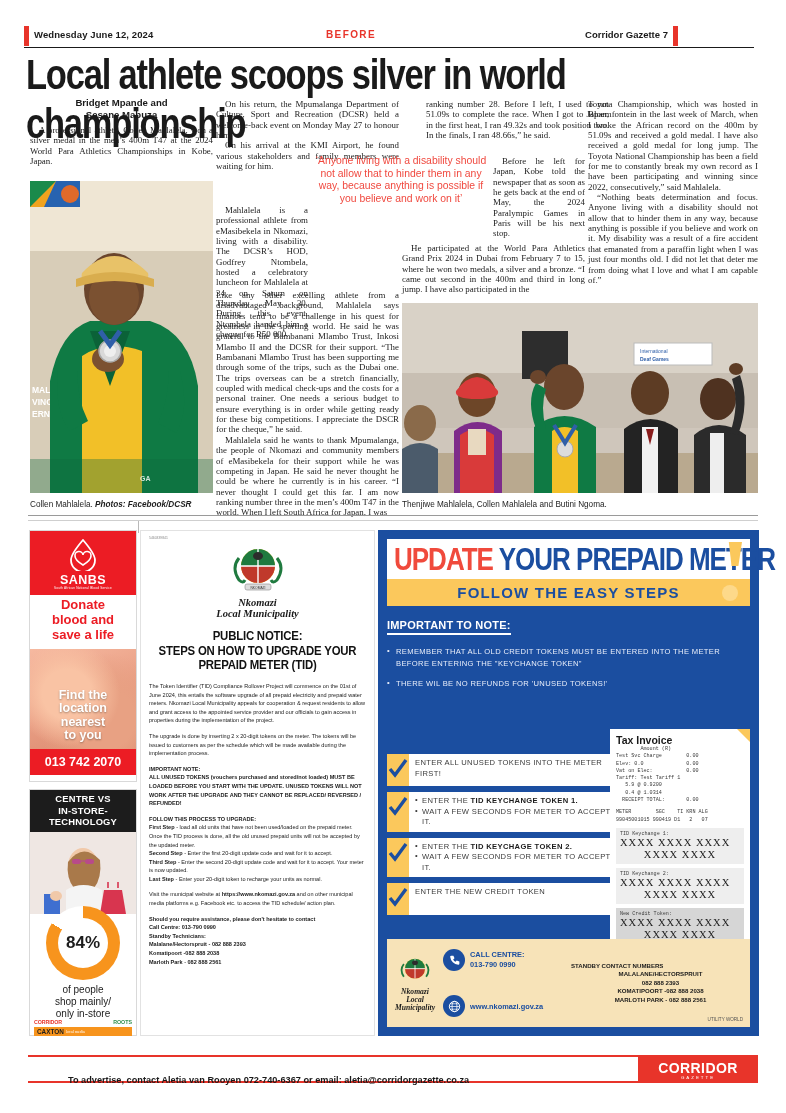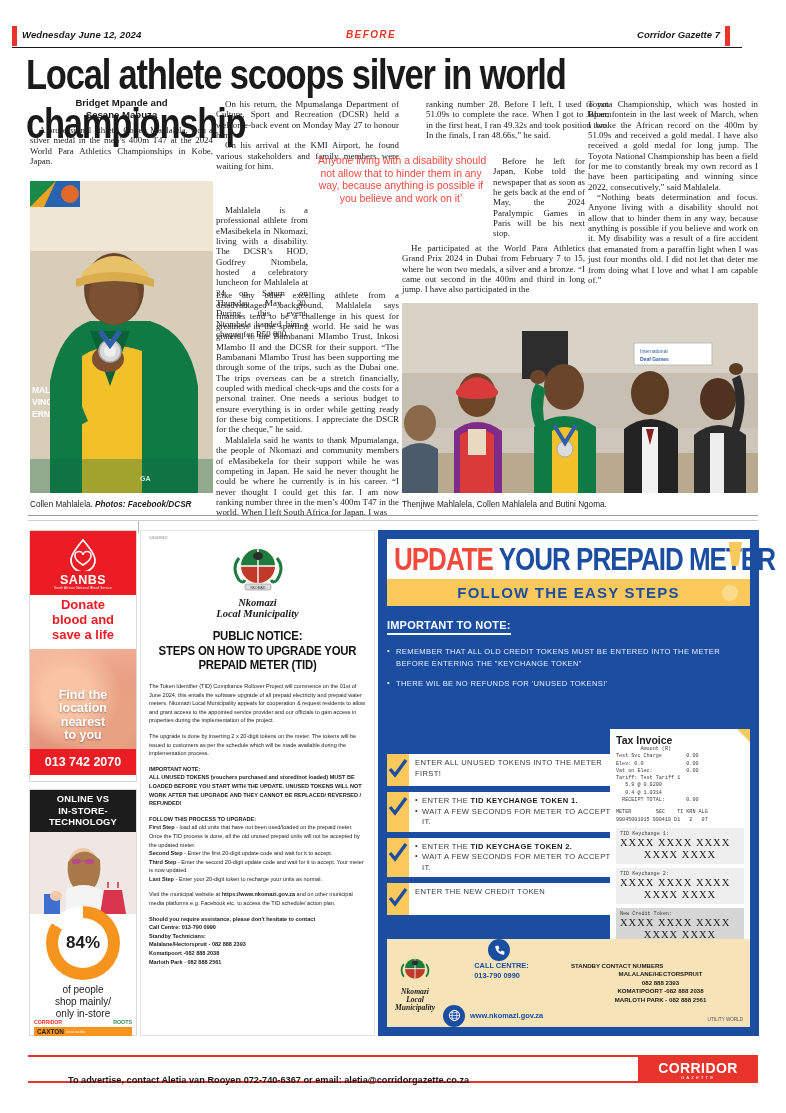--- a/index.html
+++ b/index.html
@@ -6,21 +6,21 @@
   html,body { background:#fff; }
   body {
     width:786px; height:1113px; position:relative;
     font-family:"Liberation Serif", serif;
     color:#111;
     overflow:hidden;
   }
   .page { position:absolute; left:0; top:0; width:786px; height:1113px; background:#fff; }
 
   
-  .masthead { position:absolute; left:12px; top:26px; width:718px; height:22px;font-style:italic; }
+  .masthead { position:absolute; left:24px; top:26px; width:654px; height:22px; }
   .mh-rule { position:absolute; left:0; top:21px; width:730px; height:1px; background:#1a1a1a; }
   .mh-cap-l { position:absolute; left:0; top:0; width:5px; height:20px; background:#e8342a; }
   .mh-cap-r { position:absolute; right:0; top:0; width:5px; height:20px; background:#e8342a; }
   .mh-date { position:absolute; left:10px; top:3px; font-family:"Liberation Sans",sans-serif;
              font-weight:700; font-size:9.5px; letter-spacing:.1px; color:#1a1a1a; }
   .mh-sport { position:absolute; left:0; right:0; top:3px; text-align:center;
               font-family:"Liberation Sans",sans-serif; font-weight:700; font-size:10px;
               letter-spacing:1.4px; color:#e8342a; }
   .mh-paper { position:absolute; right:10px; top:3px; font-family:"Liberation Sans",sans-serif;
               font-weight:700; font-size:9.5px; color:#1a1a1a; }
@@ -208,21 +208,21 @@
           color:#222; line-height:12px; }
   .rc-x.c { text-align:center; }
 
   
   .ps-foot { position:absolute; left:0; right:0; bottom:0; height:88px; background:#f7e3b8;
              display:flex; align-items:center; }
   .pf-crest { width:56px; text-align:center; }
   .pf-crest svg { display:block; margin:0 auto; }
   .pf-muni { font-family:"Liberation Serif",serif; font-style:italic; font-weight:700;
              font-size:7.6px; line-height:8px; color:#1a1a1a; margin-top:1px; }
-  .pf-call { width:112px; display:flex; align-items:center;flex-direction:column; }
+  .pf-call { width:112px; display:flex; align-items:center; }
   .pf-call .ic { width:22px; height:22px; border-radius:50%; background:#1b4ea0;
                  display:flex; align-items:center; justify-content:center; }
   .pf-call .tx { margin-left:5px; font-family:"Liberation Sans",sans-serif; font-size:7.4px;
                  line-height:9.6px; color:#1b4ea0; font-weight:700; }
   .pf-call .tx b { display:block; }
   .pf-web { display:flex; align-items:center; margin-top:24px; }
   .pf-web .ic { width:22px; height:22px; border-radius:50%; background:#1b4ea0;
                 display:flex; align-items:center; justify-content:center; }
   .pf-web .tx { margin-left:5px; font-family:"Liberation Sans",sans-serif; font-size:7.4px;
                 color:#1b4ea0; font-weight:700; }
@@ -420,21 +420,21 @@
       <div class="sanbs-find" style="white-space:pre-line;">Find the
 location
 nearest
 to you</div>
     </div>
     <div class="sanbs-phone">013 742 2070</div>
   </div>
 
   <div id="caxton">
     <div class="cx-black">
-      <div style="white-space:pre-line;">ONLINE VS
+      <div style="white-space:pre-line;">CENTRE VS
 IN-STORE-
 TECHNOLOGY</div>
     </div>
     <div class="cx-photo">
       <svg width="106" height="82" viewBox="0 0 106 82">
         <rect width="106" height="82" fill="#efe7e3"></rect>
         <ellipse cx="53" cy="34" rx="15" ry="18" fill="#f1c9a9"></ellipse>
         <path d="M38 30 Q53 10 70 28 Q72 46 64 56 L44 56 Q36 46 38 30 Z" fill="#a9794a"></path>
         <rect x="42" y="27" width="9" height="5" rx="2.5" fill="#b84a8a"></rect>
         <rect x="55" y="27" width="9" height="5" rx="2.5" fill="#b84a8a"></rect>

